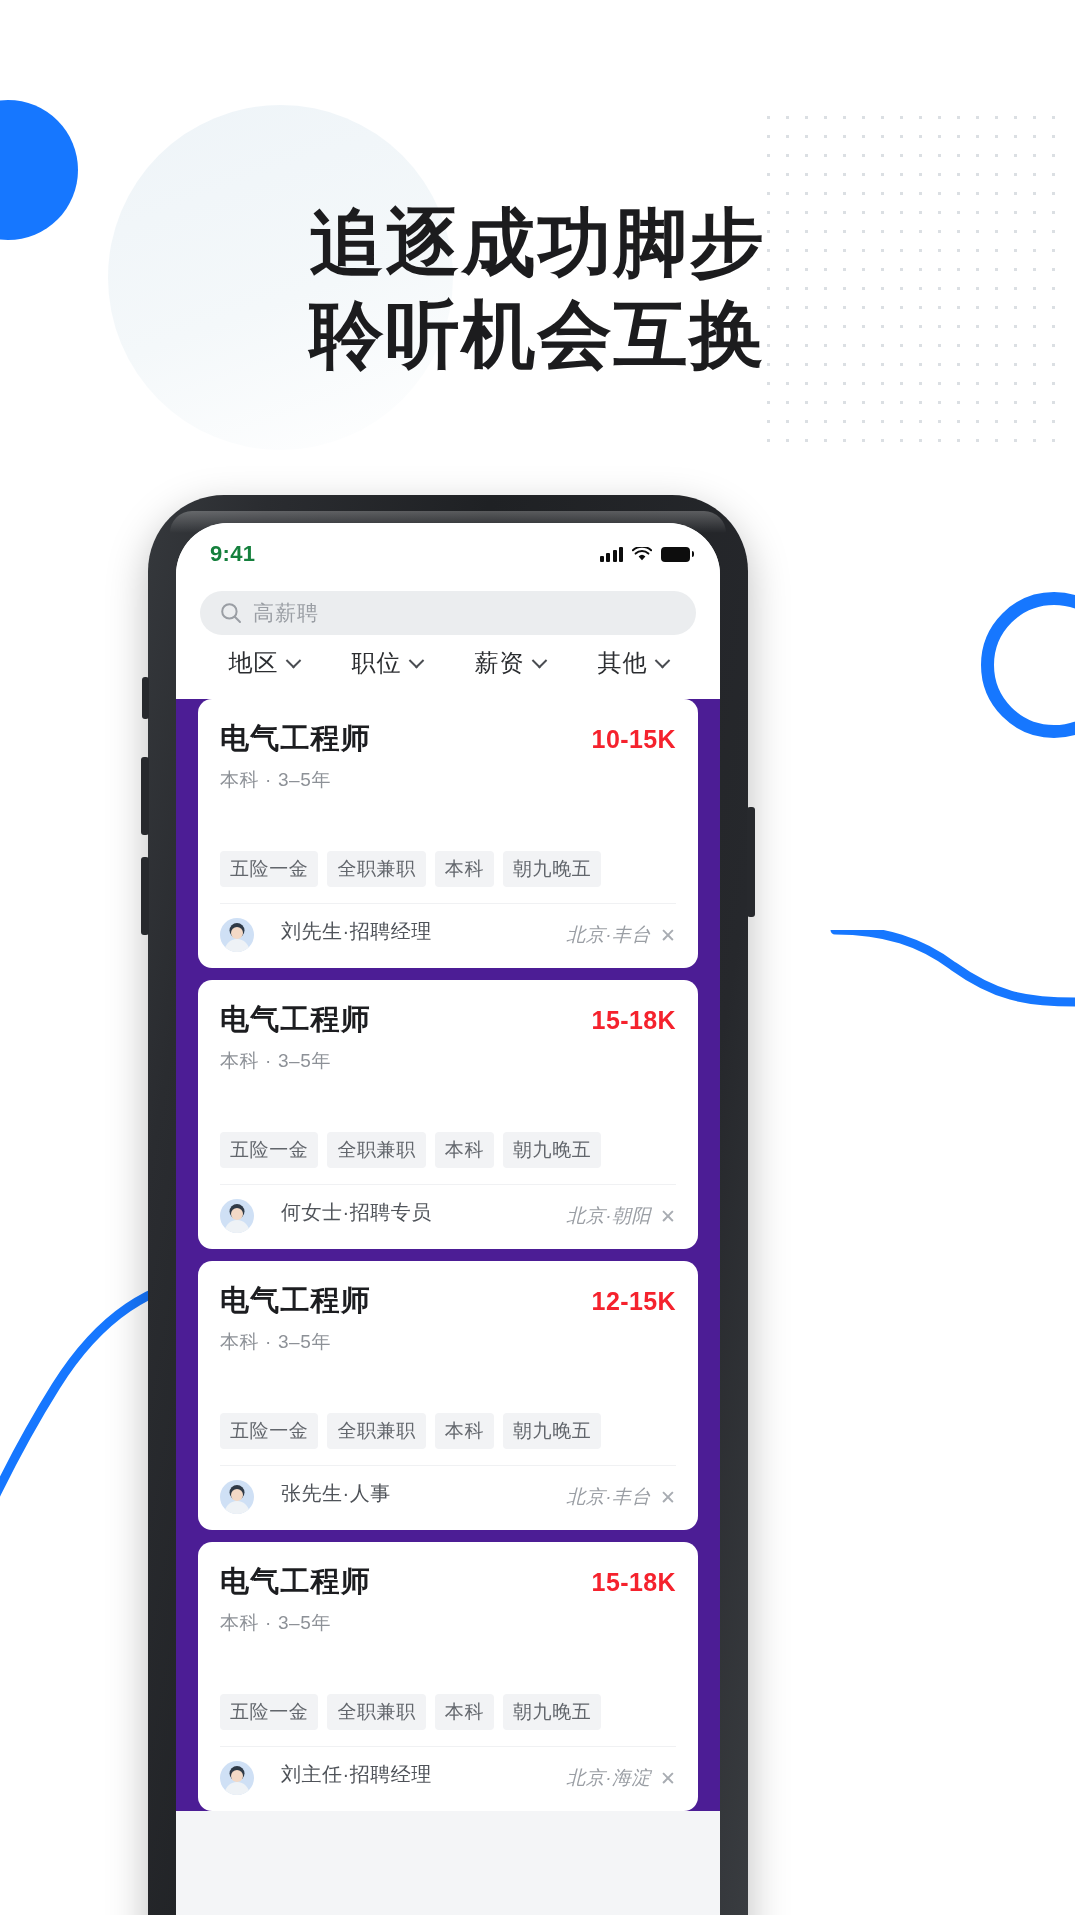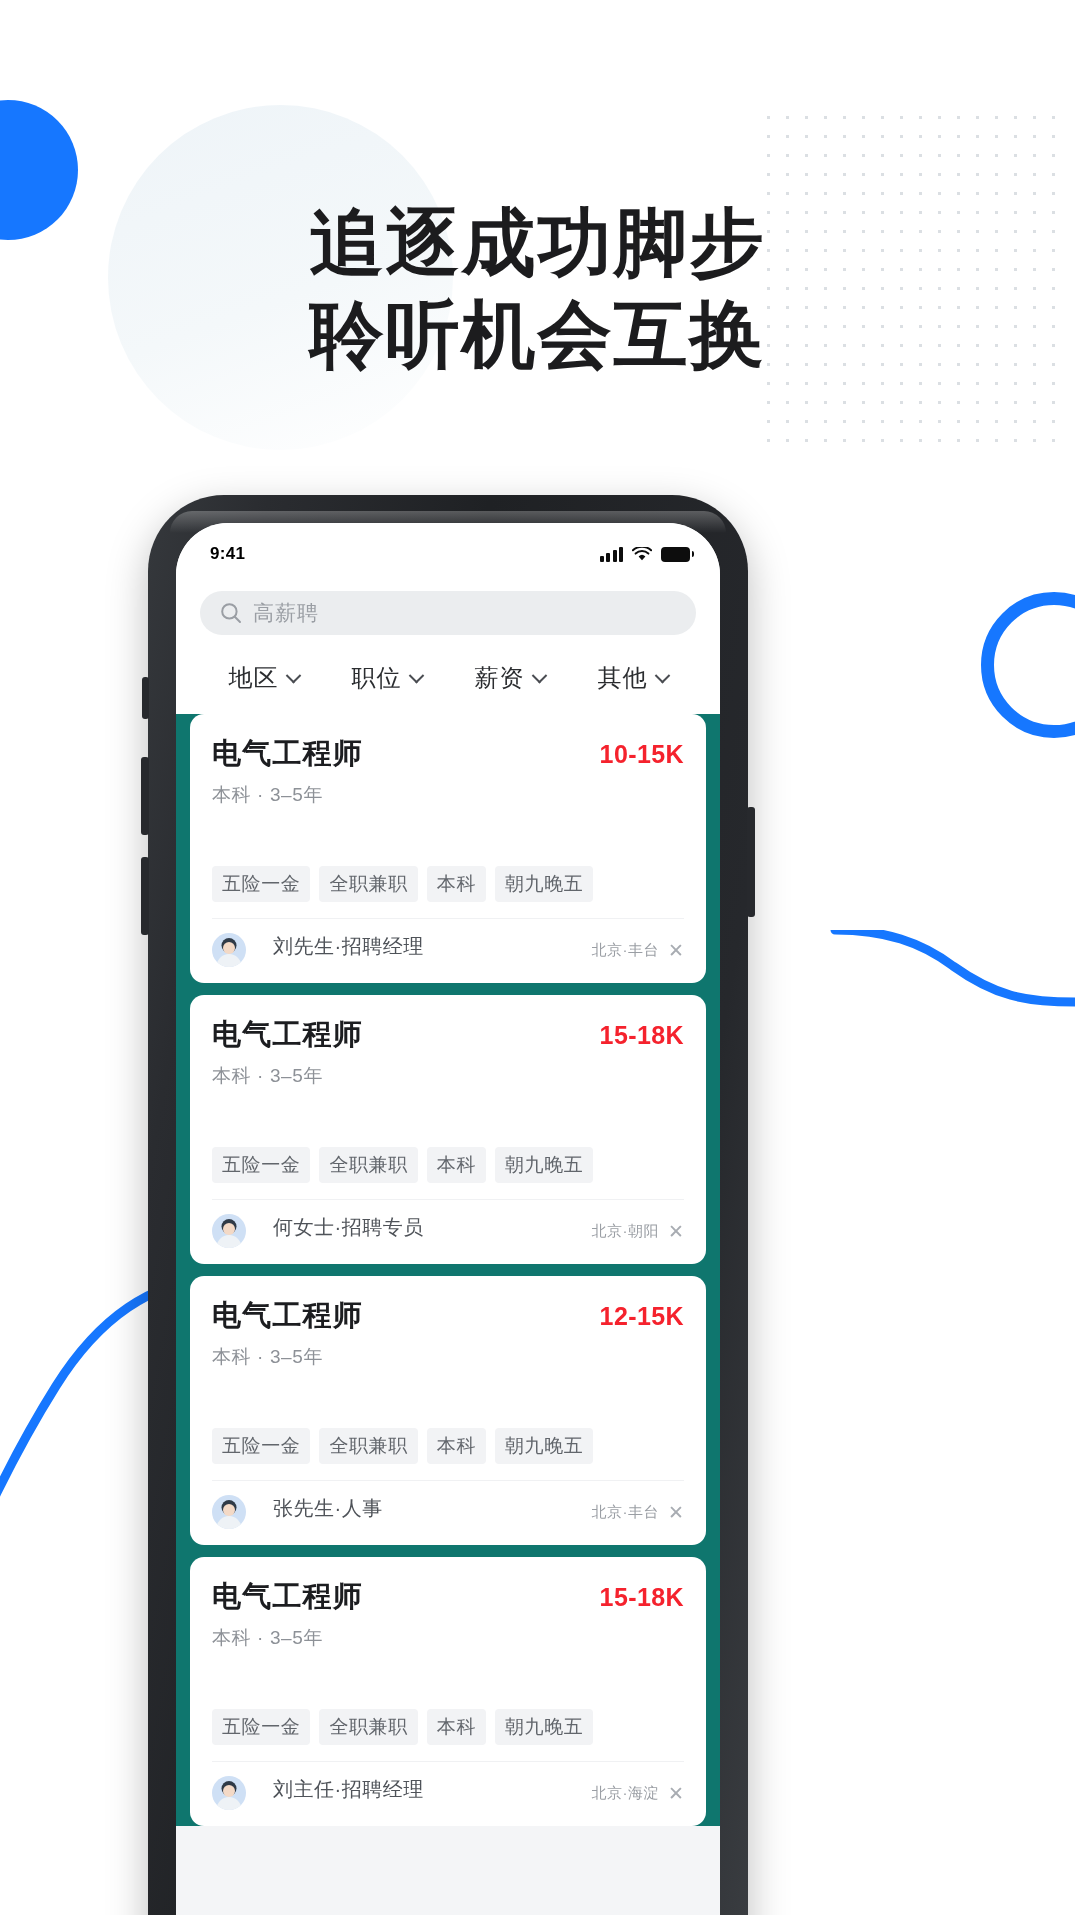--- a/index.html
+++ b/index.html
@@ -105,21 +105,21 @@
 
   
   .statusbar {
     position:relative; height:54px;
     background:#ffffff;
     display:flex; align-items:center; justify-content:space-between;
     padding:8px 30px 0 34px;
     z-index:21;
   }
   .status-time {
-    font-size:17px; font-weight:600; color:#000000;
+    font-size:22px; font-weight:600; color:#15803d;
     letter-spacing:.3px;
   }
   .status-icons { display:flex; align-items:center; gap:9px; }
   .sig { display:flex; align-items:flex-end; gap:2.5px; height:15px; }
   .sig i { display:block; width:4px; background:#0d0d0d; border-radius:1px; }
   .sig i:nth-child(1){ height:6px; }
   .sig i:nth-child(2){ height:9px; }
   .sig i:nth-child(3){ height:12px; }
   .sig i:nth-child(4){ height:15px; }
   .batt {
@@ -135,37 +135,37 @@
   .app-head { background:#ffffff; padding:14px 24px 0; }
   .searchbar {
     height:44px; background:#ebedef; border-radius:24px;
     display:flex; align-items:center; gap:11px;
     padding:0 20px;
   }
   .search-ph { font-size:21px; color:#9a9ea4; letter-spacing:1px; }
 
   .filters {
     display:flex; align-items:center;
-    padding:27px 26px 20px;
+    padding:12px 26px 20px;
     background:#ffffff;
   }
   .filter {
     flex:1; display:flex; align-items:center; justify-content:center;
     gap:9px; cursor:default;
   }
   .filter-label { font-size:24px; color:#2b2d30; letter-spacing:1px; }
   .chev {
     width:11px; height:11px;
     border-right:2.4px solid #4a4d52;
     border-bottom:2.4px solid #4a4d52;
     transform:rotate(45deg) translate(-2px,-2px);
   }
 
   
-  .joblist { padding:0 14px; background:#0f766e; }
+  .joblist { padding:0 22px; background:#4c1d95; }
   .job-card {
     background:#ffffff; border-radius:14px;
     padding:22px 22px 0;
     margin-bottom:12px;
   }
   .job-top { display:flex; align-items:flex-start; justify-content:space-between; }
   .job-title {
     font-size:29px; font-weight:700; color:#1c1d20;
     letter-spacing:1.2px; line-height:34px;
   }
@@ -199,21 +199,21 @@
   .avatar .face {
     position:absolute; left:50%; top:9px; transform:translateX(-50%);
     width:12px; height:12px; border-radius:50%; background:#f3d9c6;
   }
   .avatar .body {
     position:absolute; left:50%; bottom:0; transform:translateX(-50%);
     width:25px; height:13px; border-radius:13px 13px 0 0; background:#eef2f6;
   }
   .recruiter-name { font-size:20px; color:#4f5359; letter-spacing:.5px; }
   .job-loc { display:flex; align-items:center; gap:9px; }
-  .loc-text { font-size:15px; color:#9a9ea4; letter-spacing:.5px; }
+  .loc-text { font-size:19px; color:#9a9ea4; letter-spacing:.5px;font-style:italic; }
   .x-icon { font-size:19px; color:#a8acb2; line-height:1; }
 </style>
 </head>
 <body>
 
 <div class="bg-layer">
   <div class="soft-blob"></div>
   <div class="blue-circle-tl"></div>
   <div class="dot-grid"></div>
   <div class="blue-ring"></div>

